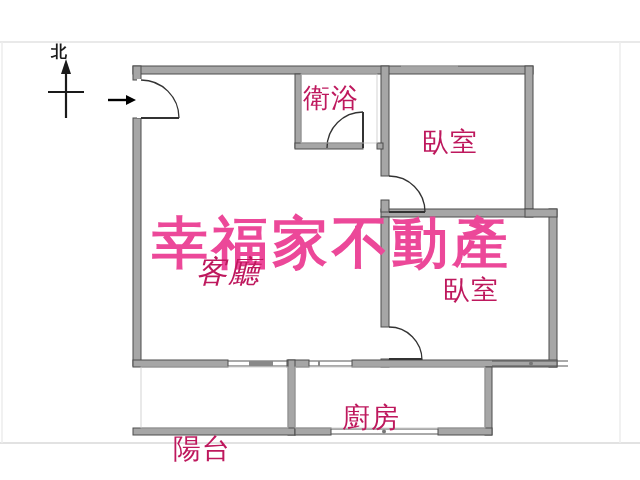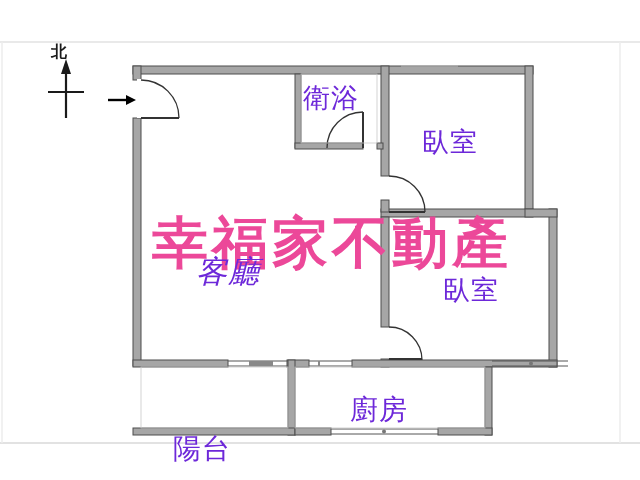--- a/index.html
+++ b/index.html
@@ -15,21 +15,21 @@
     overflow: hidden;
     font-family: "DejaVu Sans", "Liberation Sans", sans-serif;
   }
   #plan-svg {
     position: absolute;
     left: 0;
     top: 0;
   }
   .room-label {
     position: absolute;
-    color: #6d28d9;
+    color: #be185d;
     font-weight: 400;
     white-space: nowrap;
     letter-spacing: 1px;
     font-family: "DejaVu Sans", "Liberation Sans", sans-serif;
   }
   #watermark {
     position: absolute;
     left: 152px;
     top: 206px;
     font-size: 56px;
@@ -46,21 +46,21 @@
     font-size: 16px;
     font-weight: 700;
     color: #1a1a1a;
     font-family: "DejaVu Sans", "Liberation Sans", sans-serif;
   }
   .lbl-living { left: 196px; top: 251px; font-size: 31px; font-style: italic; }
   .lbl-bath   { left: 303px; top: 80px;  font-size: 27px; }
   .lbl-bed1   { left: 422px; top: 124px; font-size: 27px; }
   .lbl-bed2   { left: 443px; top: 272px; font-size: 27px; }
   .lbl-balcony{ left: 173px; top: 383px; font-size: 28px; margin-top: 47px; }
-  .lbl-kitchen{ left: 342px; top: 391px; font-size: 28px; margin-left: 8px; }
+  .lbl-kitchen{ left: 342px; top: 399px; font-size: 28px; }
 </style>
 </head>
 <body>
 
 <div id="canvas">
 
   <svg id="plan-svg" width="640" height="480" viewBox="0 0 640 480">
 
     <g>
       <line x1="0" y1="42" x2="640" y2="42" stroke="#e2e2e2" stroke-width="1.5"></line>

